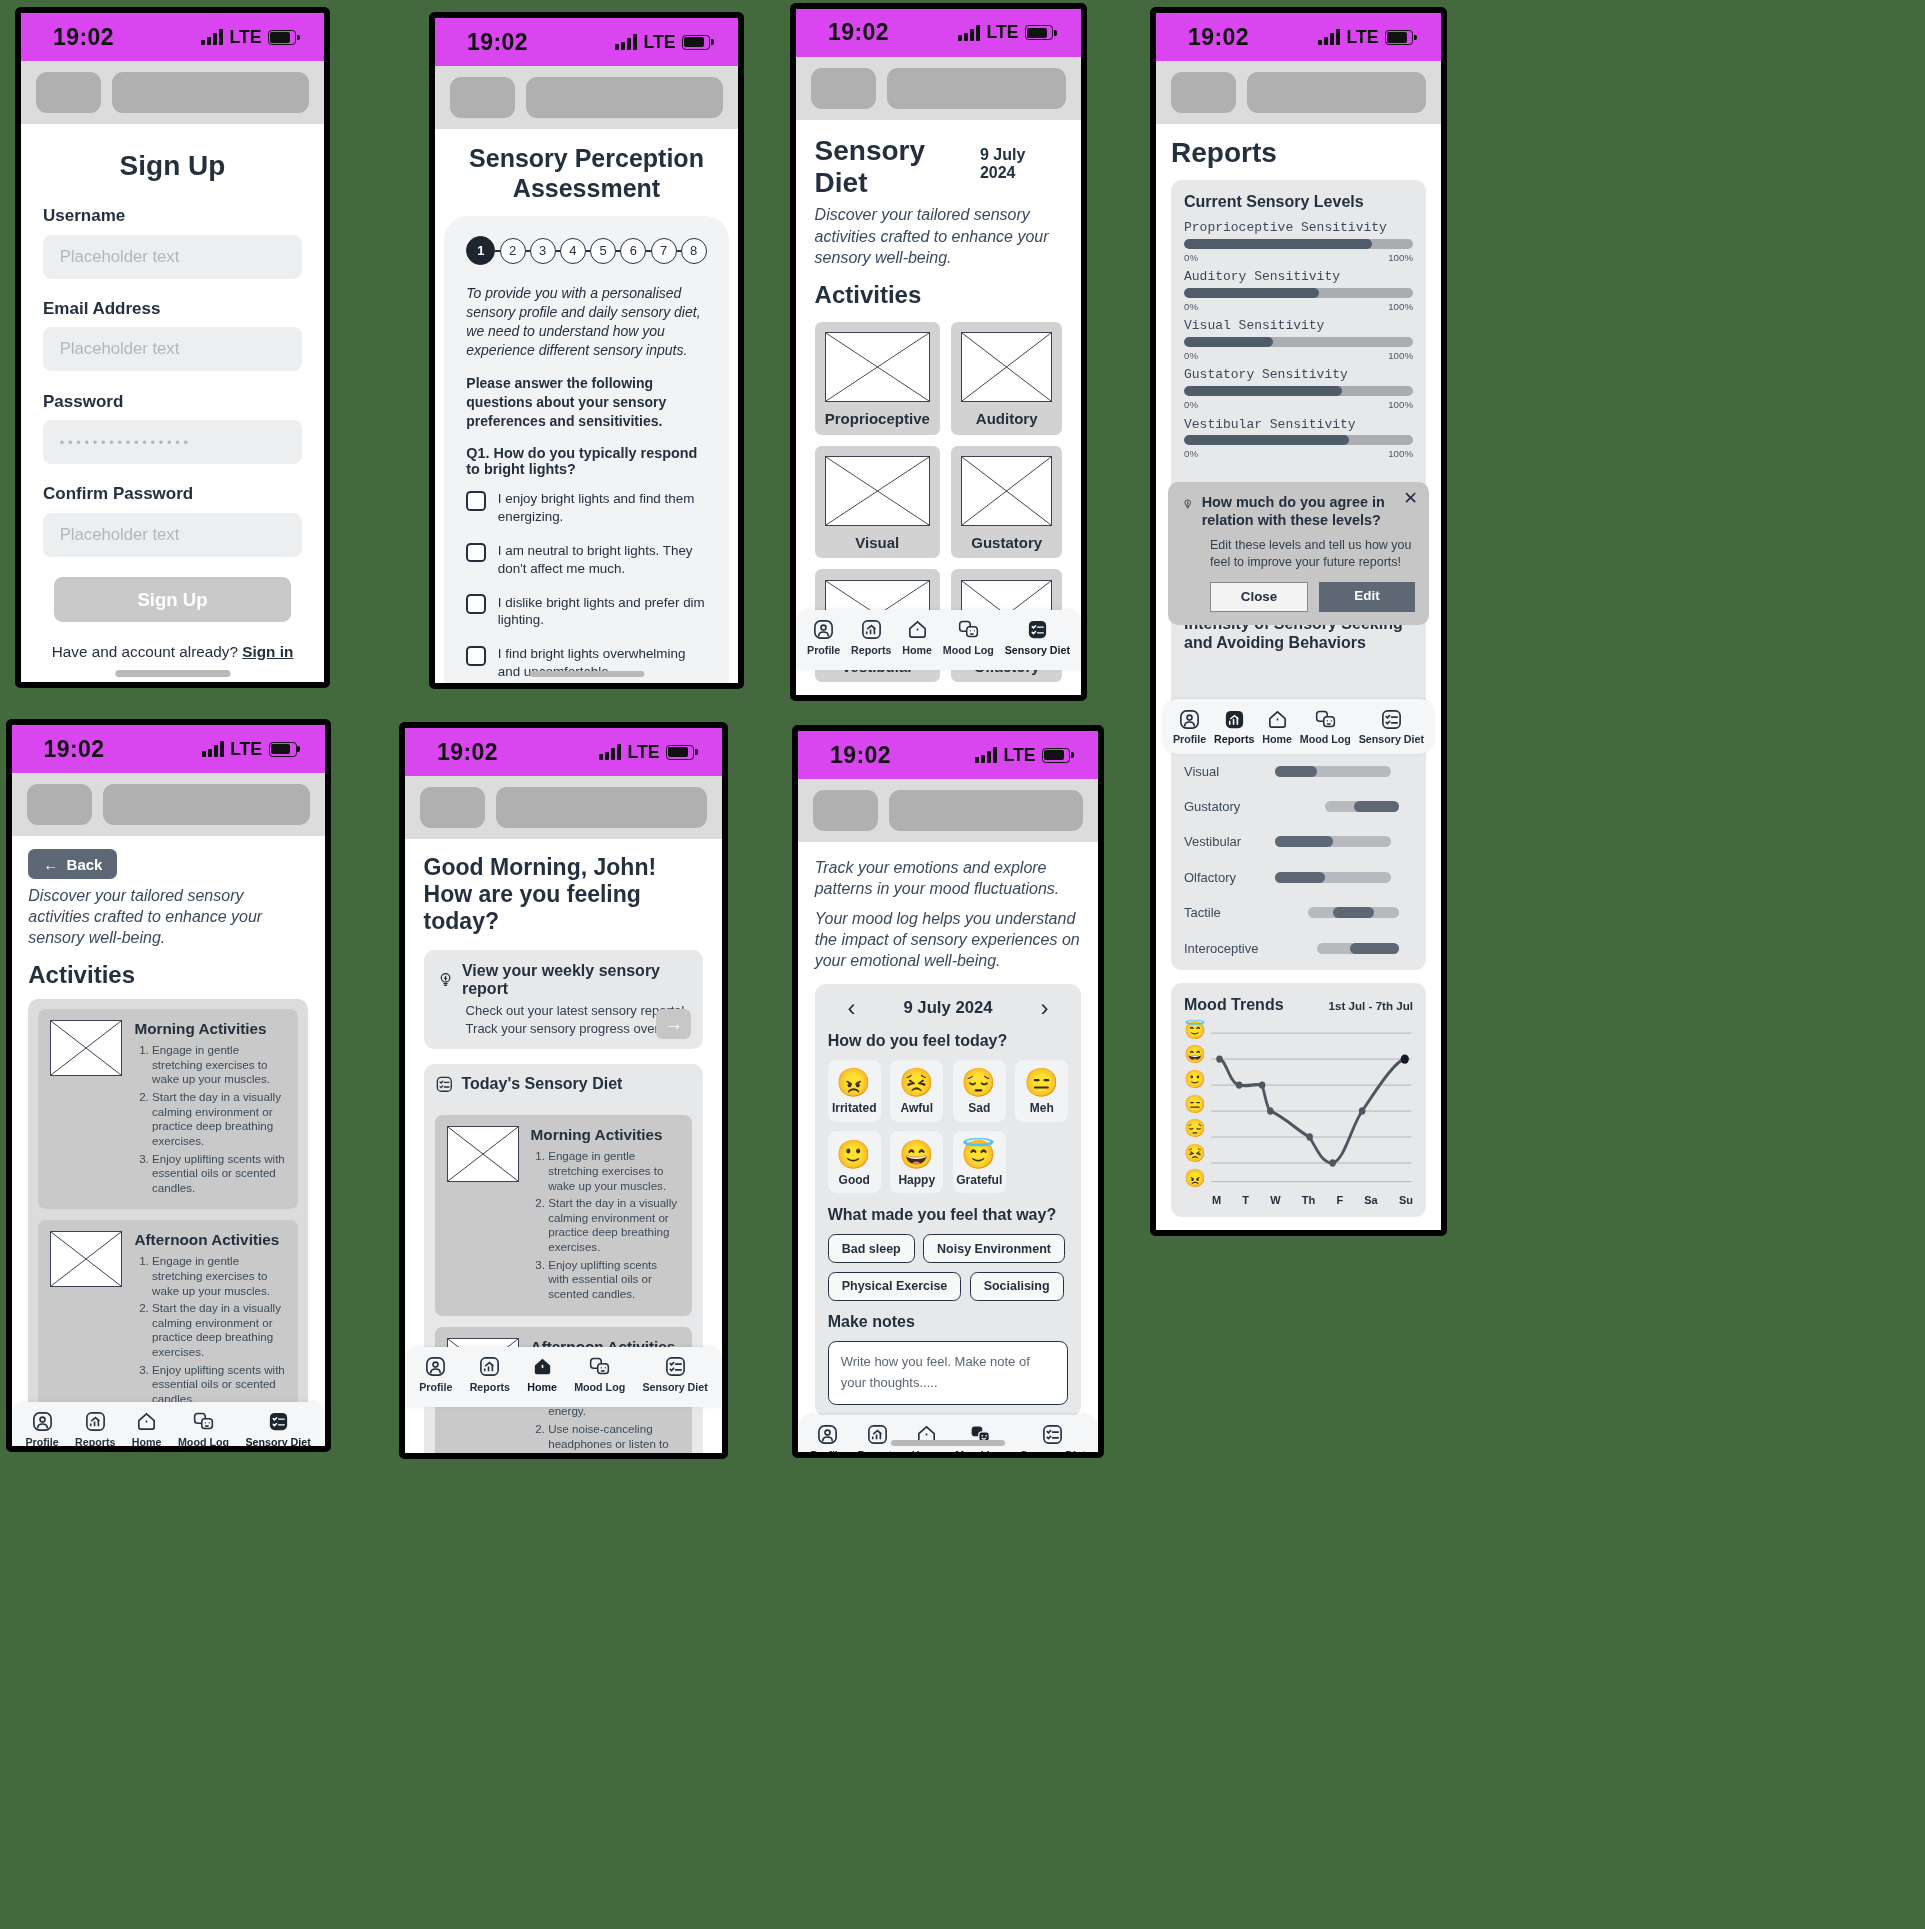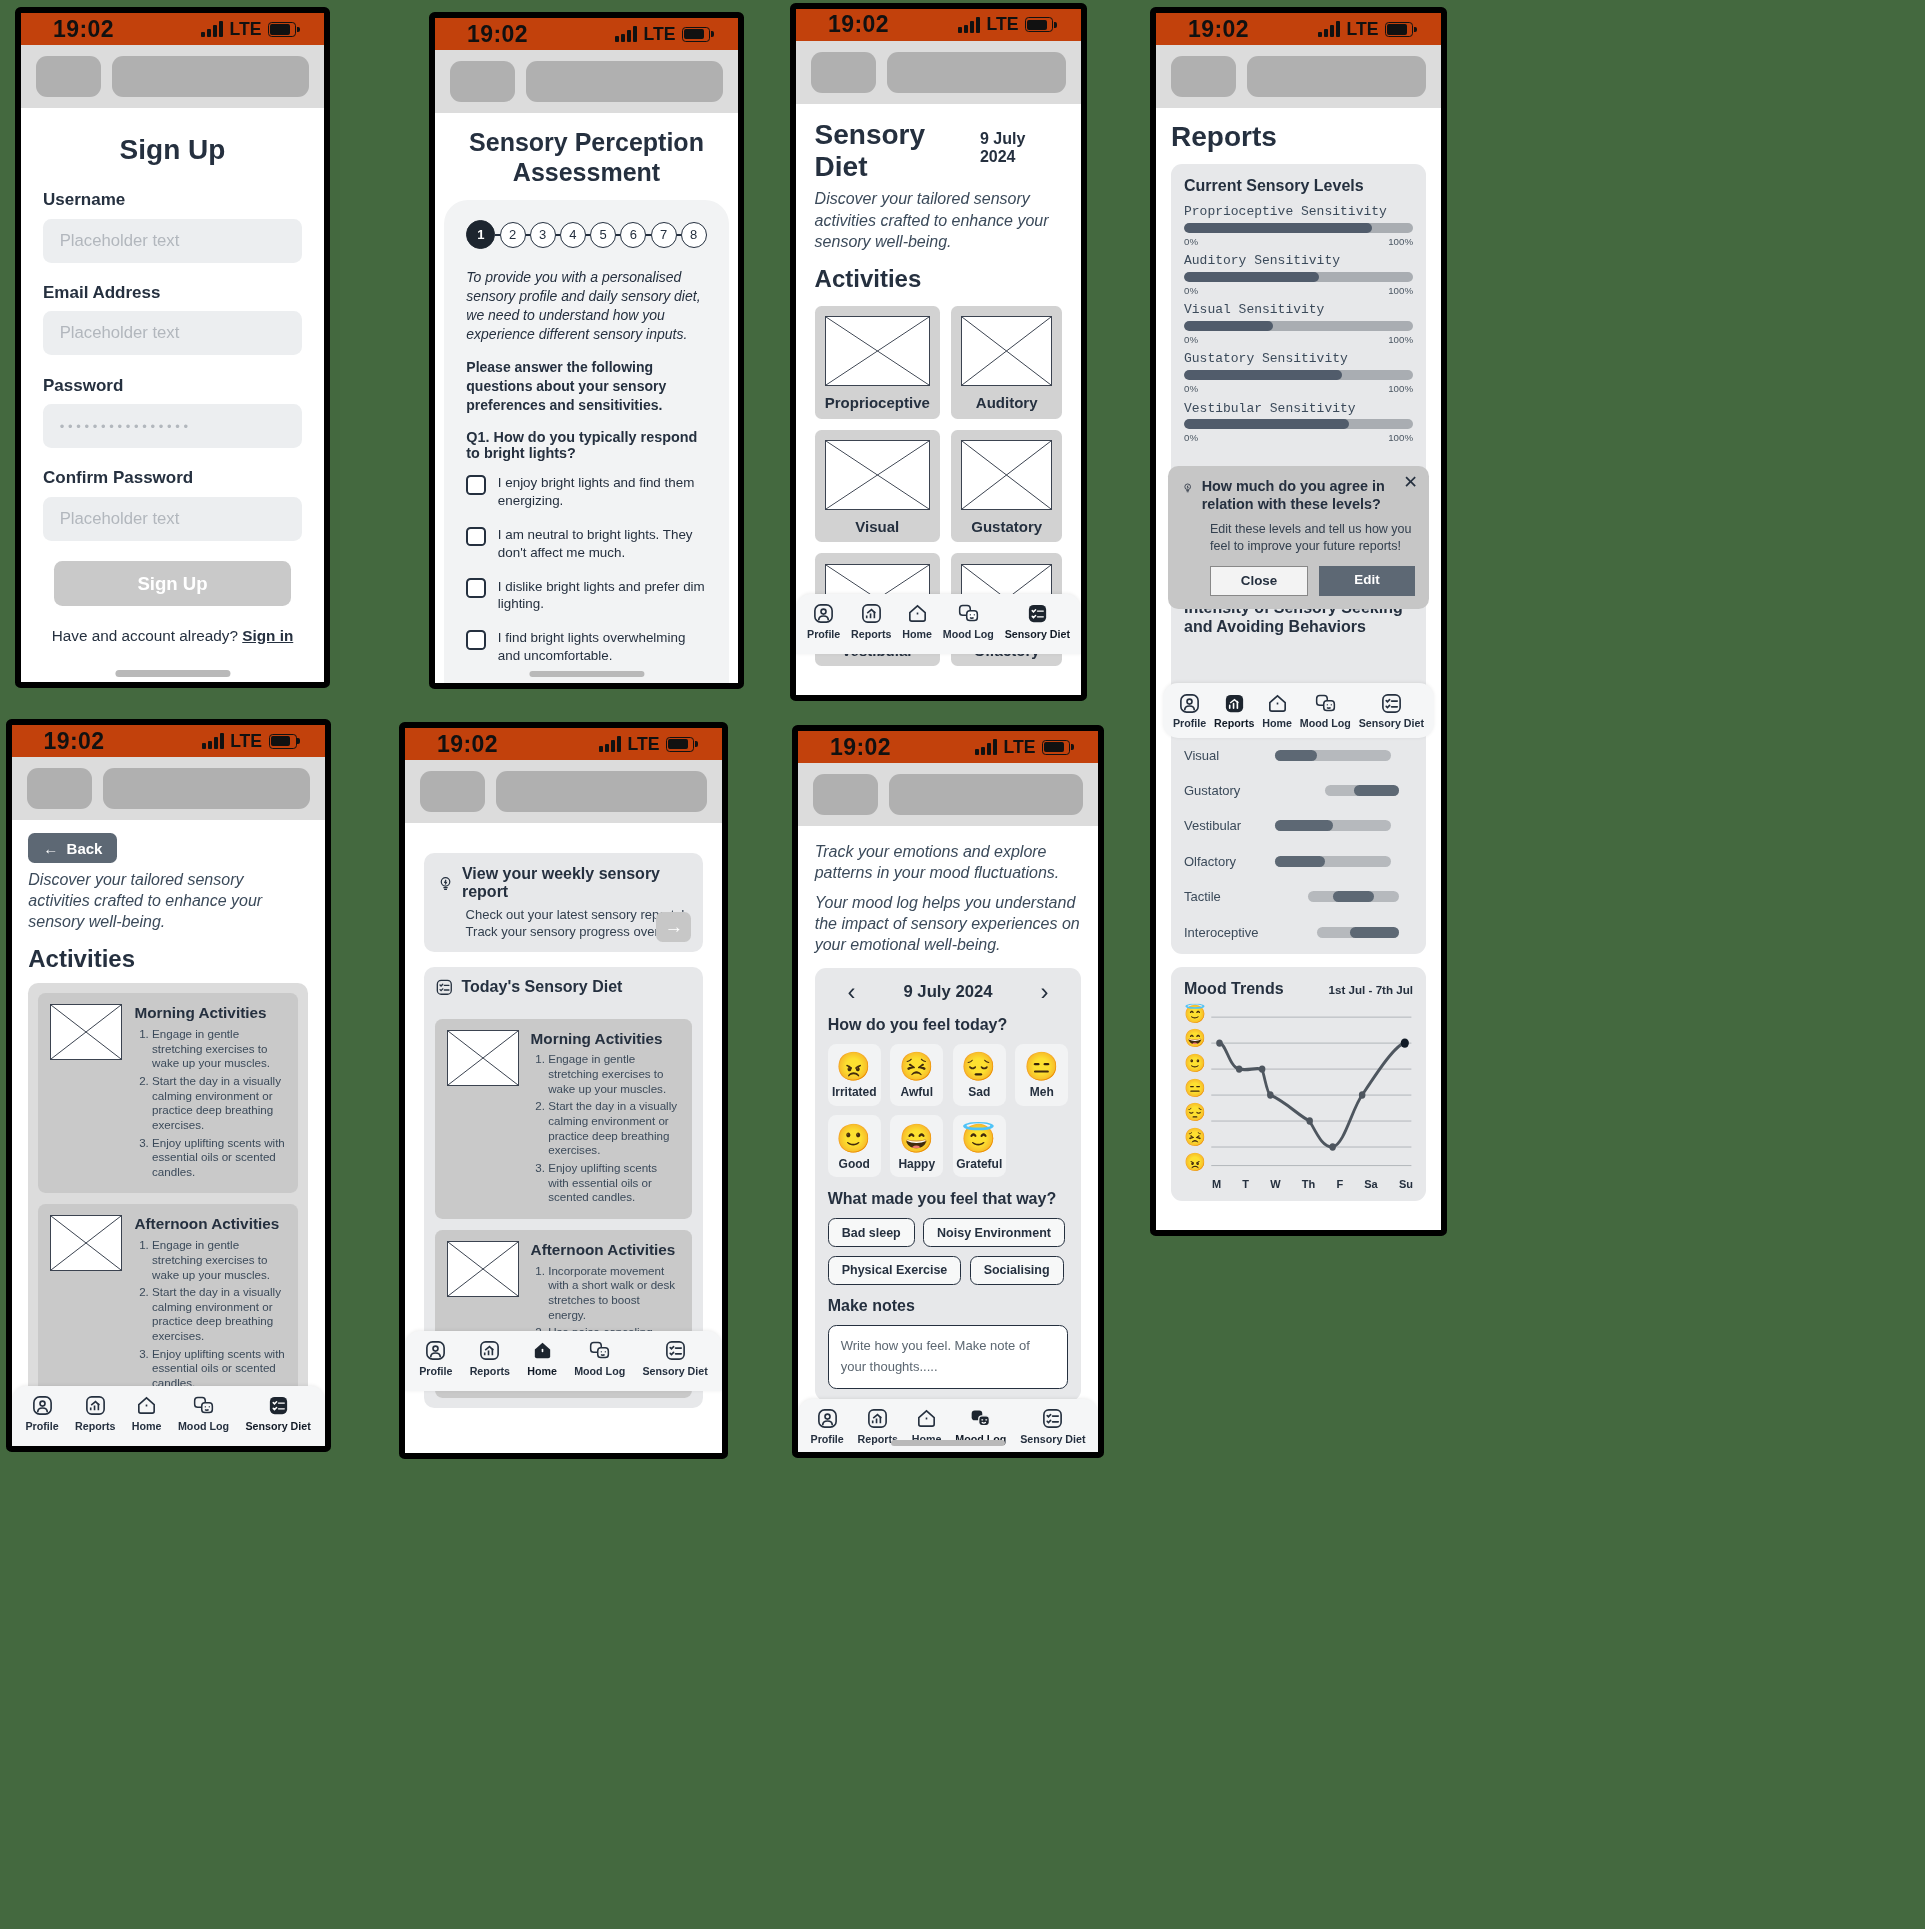--- a/index.html
+++ b/index.html
@@ -13,23 +13,23 @@
 
   
   .phone {
     position: absolute;
     background: #ffffff;
     border: 6.5px solid #000000;
     border-radius: 5.6px;
     overflow: hidden;
   }
   .statusbar {
-    height: 32px; display: flex; align-items: center;
+    height: 48px; display: flex; align-items: center;
     justify-content: space-between; padding: 0 28px 0 32px;
-    background: #c2410c; flex: 0 0 auto;
+    background: #d946ef; flex: 0 0 auto;
   }
   .statusbar .time { font-size: 23px; font-weight: bold; color: #111; letter-spacing: 0.4px; }
   .status-right { display: flex; align-items: center; gap: 6.5px; }
   .bars { display: flex; align-items: flex-end; gap: 2.3px; height: 16px; }
   .bars i { display: block; width: 3.7px; background: #111; border-radius: 0.9px; }
   .bars i:nth-child(1){height:5.6px}.bars i:nth-child(2){height:8.3px}
   .bars i:nth-child(3){height:12px}.bars i:nth-child(4){height:16px}
   .lte { font-size: 17.6px; font-weight: bold; color: #111; }
   .batt { width: 28px; height: 15px; border: 1.9px solid #111; border-radius: 3.7px; position: relative; }
   .batt::after { content:''; position:absolute; right:-4.6px; top:3.7px; width:2.8px; height:5.6px; background:#111; border-radius:0 1.9px 1.9px 0; }
@@ -780,20 +780,21 @@
               <i></i>
             </div>
         </div>
       </div>
       <div class="fakenav">
         <div class="pill sm"></div>
         <div class="pill lg"></div>
       </div>
       <div class="content">
         <div class="s6-body">
+          <div class="s6-h1">Good Morning, John! How are you feeling today?</div>
 
           <div class="panel">
             <div class="panel-h">
               <svg viewBox="0 0 24 24" width="18.6" height="18.6" fill="none" stroke="#25303f" stroke-width="1.7">
                   <circle cx="12" cy="10" r="6"></circle>
                   <path d="M9 18h6M10 20.5h4"></path>
                   <path d="M12.6 7.2 11 10.6h2.2l-1.6 3"></path>
                 </svg>
               <span>View your weekly sensory report</span>
             </div>

